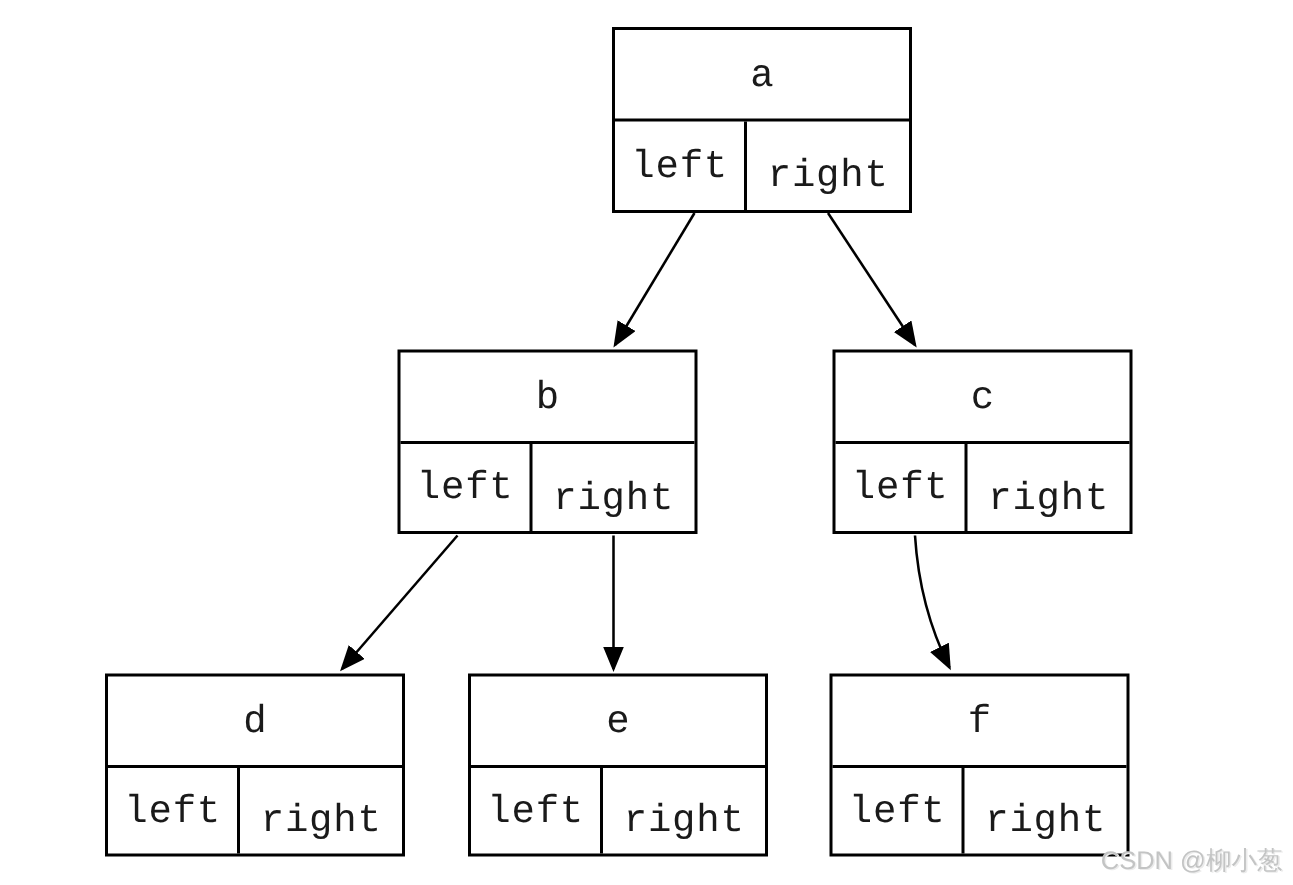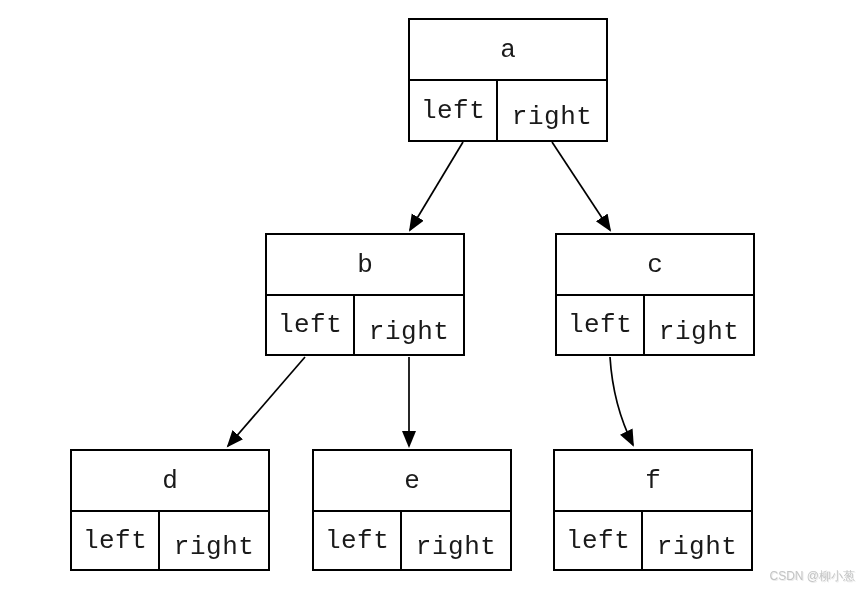--- a/index.html
+++ b/index.html
@@ -73,21 +73,21 @@
   .edge {
     stroke: #000000;
     stroke-width: 1.7;
     fill: none;
   }
   #watermark {
     position: absolute;
     right: 7px;
     bottom: 5px;
     font-family: "Liberation Sans", sans-serif;
-    font-size: 12px;
+    font-size: 17px;
     color: #c3c4c4;
     text-shadow: 1px 1px 0 #ececec;
     user-select: none;
   }
 </style>
 </head>
 <body>
 
 <div id="canvas">
 

